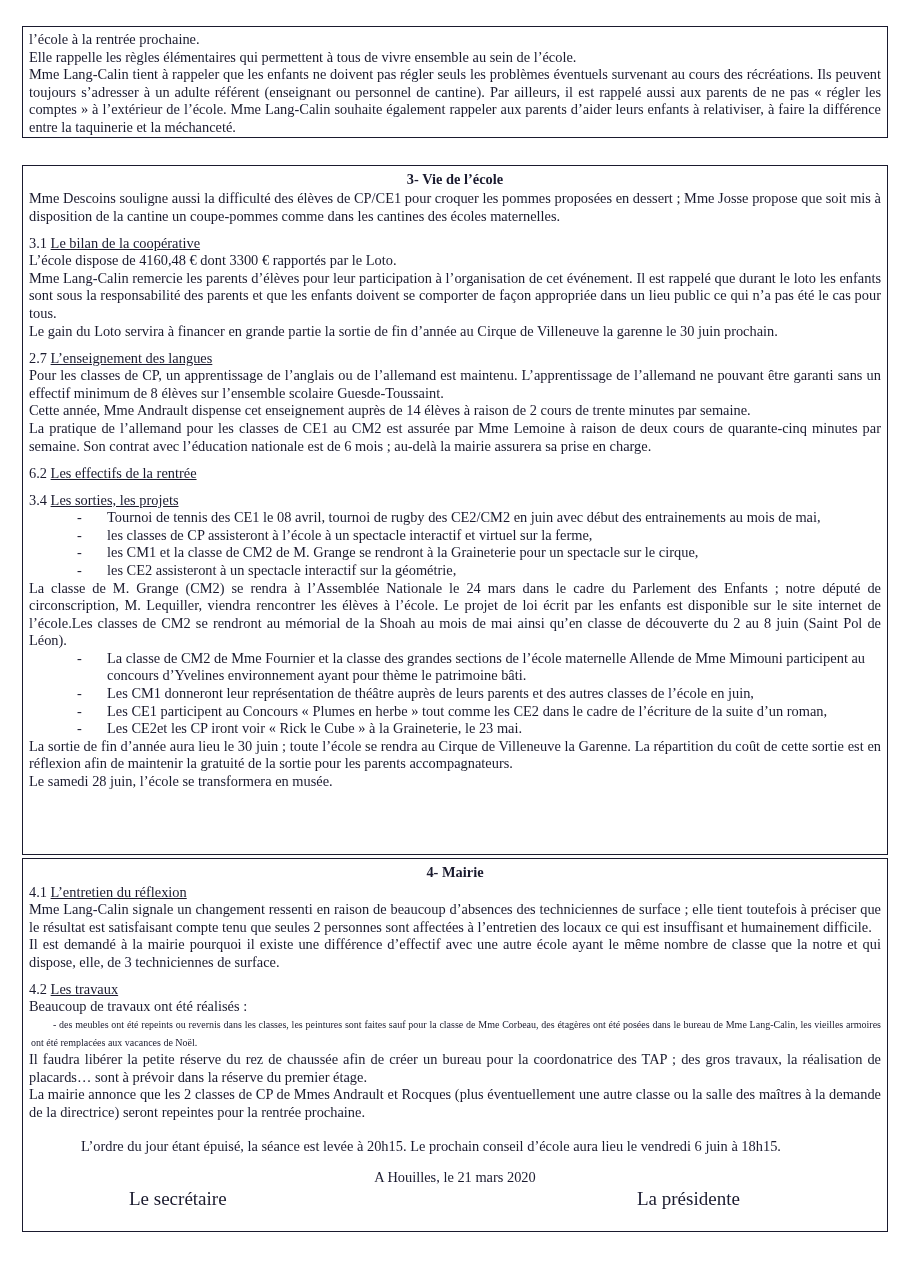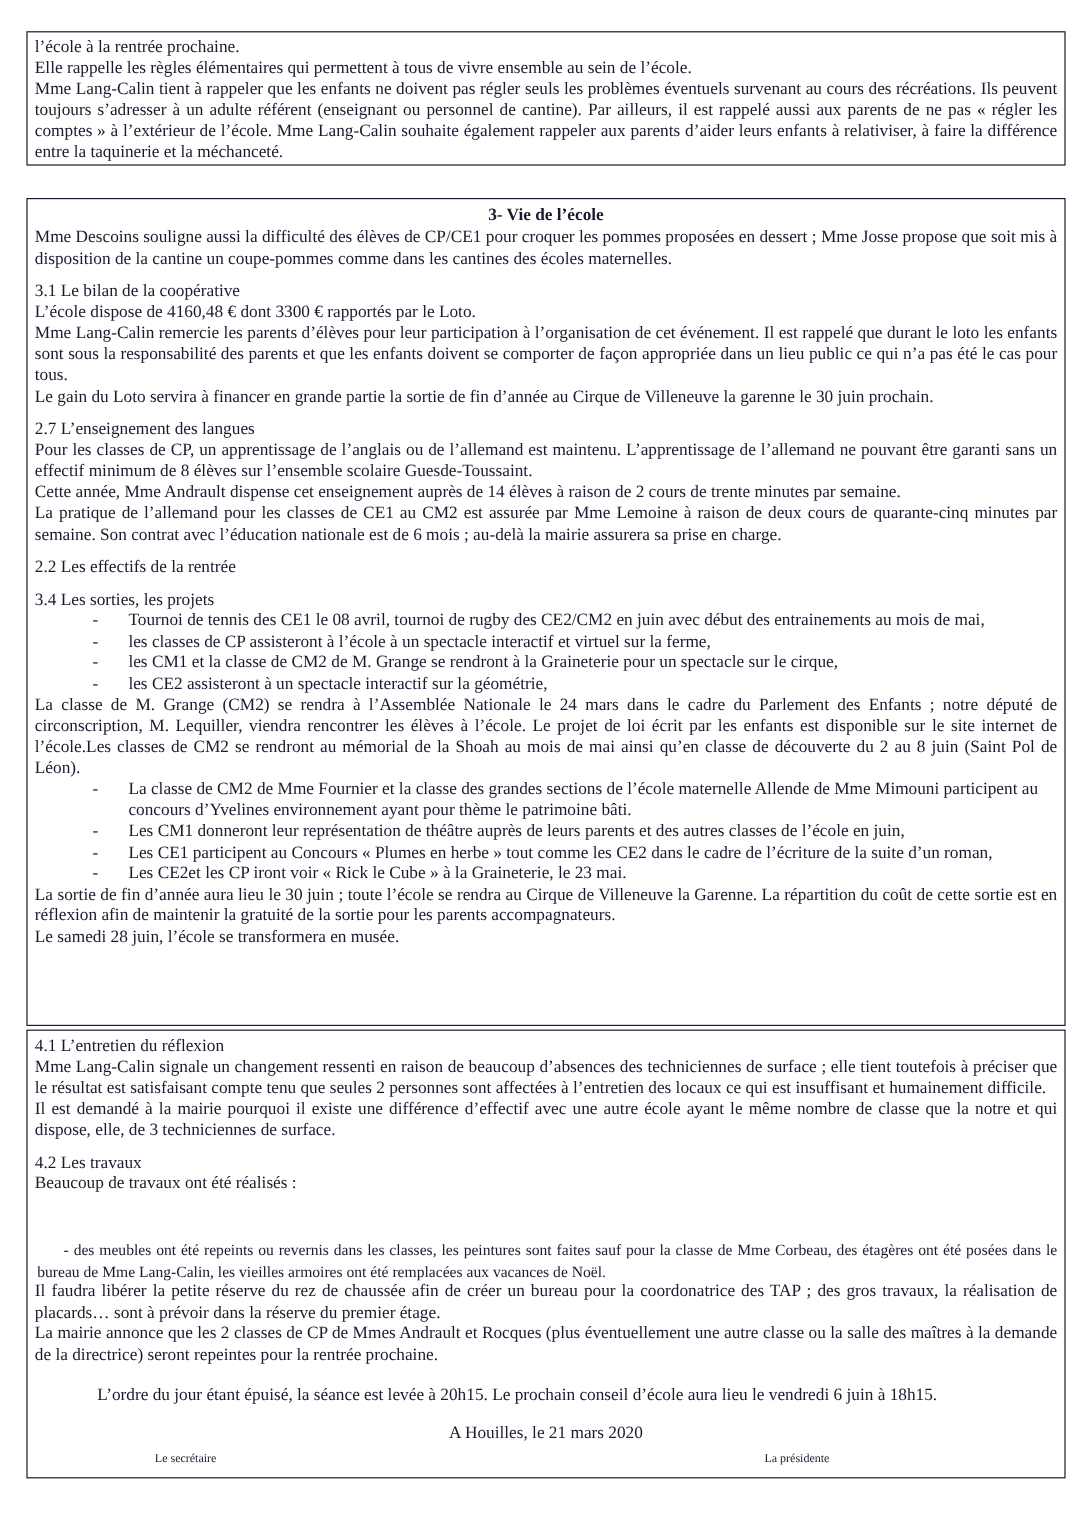--- a/index.html
+++ b/index.html
@@ -48,64 +48,63 @@
     line-height: 19px;
     margin-bottom: 1px;
   }
   .sub-head {
     font-size: 14.4px;
     line-height: 18px;
     text-align: left;
     margin-top: 9px;
   }
   .sub-head .num { text-decoration: none; }
-  .sub-head .ttl { }
+  .sub-head .ttl { text-decoration: underline; }
   .bullets {
     list-style: none;
     margin: 0;
     padding: 0;
   }
   .bullets li {
     position: relative;
     padding-left: 78px;
     font-size: 14.4px;
     line-height: 17.6px;
     text-align: left;
   }
   .bullets li .dash {
     position: absolute;
     left: 48px;
     top: 0;
   }
   .inline-dash-para {
-    font-size: 13px;
+    font-size: 10px;
     line-height: 17.6px;
     text-align: justify;
     text-indent: 22px;
     padding-left: 2px;
-    margin-top: 37px;
   }
   .closing {
     margin-top: 16px;
     text-align: left;
     padding-left: 52px;
     font-size: 14.4px;
     line-height: 17.6px;
   }
   .place-date {
     margin-top: 14px;
     text-align: center;
     font-size: 14.4px;
     line-height: 17.6px;
   }
   .signatures {
     margin-top: 3px;
     position: relative;
     height: 24px;
-    font-size: 10px;
+    font-size: 19px;
     line-height: 17.6px;
   }
   .sig-left  { position: absolute; left: 100px; }
   .sig-right { position: absolute; left: 608px; }
 </style>
 </head>
 <body>
 
 <div class="page">
 
@@ -123,41 +122,42 @@
     <div class="sub-head"><span class="num">3.1 </span><span class="ttl">Le bilan de la coopérative</span></div>
     <p class="line nojust">L’école dispose de 4160,48 € dont 3300 € rapportés par le Loto.</p>
     <p class="line">Mme Lang-Calin remercie les parents d’élèves pour leur participation à l’organisation de cet événement. Il est rappelé que durant le loto les enfants sont sous la responsabilité des parents et que les enfants doivent se comporter de façon appropriée dans un lieu public ce qui n’a pas été le cas pour tous.</p>
     <p class="line nojust">Le gain du Loto servira à financer en grande partie la sortie de fin d’année au Cirque de Villeneuve la garenne le 30 juin prochain.</p>
 
     <div class="sub-head"><span class="num">2.7 </span><span class="ttl">L’enseignement des langues</span></div>
     <p class="line">Pour les classes de CP, un apprentissage de l’anglais ou de l’allemand est maintenu. L’apprentissage de l’allemand ne pouvant être garanti sans un effectif minimum de 8 élèves sur l’ensemble scolaire Guesde-Toussaint.</p>
     <p class="line nojust">Cette année, Mme Andrault dispense cet enseignement auprès de 14 élèves à raison de 2 cours de trente minutes par semaine.</p>
     <p class="line">La pratique de l’allemand pour les classes de CE1 au CM2 est assurée par Mme Lemoine à raison de deux cours de quarante-cinq minutes par semaine. Son contrat avec l’éducation nationale est de 6 mois ; au-delà la mairie assurera sa prise en charge.</p>
 
-    <div class="sub-head"><span class="num">2.2 </span><span class="ttl">Les effectifs de la rentrée</span></div>
+    <div class="sub-head"><span class="num">6.2 </span><span class="ttl">Les effectifs de la rentrée</span></div>
 
     <div class="sub-head"><span class="num">3.4  </span><span class="ttl">Les sorties, les projets</span></div>
     <ul class="bullets">
       <li><span class="dash">-</span><span>Tournoi de tennis des CE1 le 08 avril, tournoi de rugby des CE2/CM2 en juin avec début des entrainements au mois de mai,</span></li>
       <li><span class="dash">-</span><span>les classes de CP assisteront à l’école à un spectacle interactif et virtuel sur la ferme,</span></li>
       <li><span class="dash">-</span><span>les CM1 et la classe de CM2 de M. Grange se rendront à la Graineterie pour un spectacle sur le cirque,</span></li>
       <li><span class="dash">-</span><span>les CE2 assisteront à un spectacle interactif sur la géométrie,</span></li>
     </ul>
     <p class="line">La classe de M. Grange (CM2) se rendra à l’Assemblée Nationale le 24 mars dans le cadre du Parlement des Enfants ; notre député de circonscription, M. Lequiller,  viendra rencontrer les élèves à l’école. Le projet de loi écrit par les enfants est disponible sur le site internet de l’école.Les classes de CM2 se rendront au mémorial de la Shoah au mois de mai ainsi qu’en classe de découverte du 2 au 8 juin (Saint Pol de Léon).</p>
     <ul class="bullets">
       <li><span class="dash">-</span><span>La classe de CM2 de Mme Fournier et la classe des grandes sections de l’école maternelle Allende de Mme Mimouni participent au concours d’Yvelines environnement ayant pour thème le patrimoine bâti.</span></li>
       <li><span class="dash">-</span><span>Les CM1 donneront leur représentation de théâtre auprès de leurs parents et des autres classes de l’école en juin,</span></li>
       <li><span class="dash">-</span><span>Les CE1 participent au Concours « Plumes en herbe » tout comme les CE2 dans le cadre de l’écriture de la suite d’un roman,</span></li>
       <li><span class="dash">-</span><span>Les CE2et les CP iront voir « Rick le Cube » à la Graineterie, le 23 mai.</span></li>
     </ul>
     <p class="line">La sortie de fin d’année aura lieu le 30 juin ; toute l’école se rendra au Cirque de Villeneuve la Garenne. La répartition du coût de cette sortie est en réflexion afin de maintenir la gratuité de la sortie pour les parents accompagnateurs.</p>
     <p class="line nojust">Le samedi 28 juin, l’école se transformera en musée.</p>
   </div>
 
   <div class="doc-box" id="box-3">
+    <div class="section-title">4- Mairie</div>
 
     <div class="sub-head" style="margin-top:0"><span class="num">4.1 </span><span class="ttl">L’entretien du réflexion</span></div>
     <p class="line">Mme Lang-Calin signale un changement ressenti en raison de beaucoup d’absences des techniciennes de surface ; elle tient toutefois à préciser que le résultat est satisfaisant compte tenu que seules 2 personnes sont affectées à l’entretien des locaux ce qui est insuffisant et humainement difficile.</p>
     <p class="line">Il est demandé à la mairie pourquoi il existe une différence d’effectif avec une autre école ayant le même nombre de classe que la notre et qui dispose, elle, de 3 techniciennes de surface.</p>
 
     <div class="sub-head"><span class="num">4.2 </span><span class="ttl">Les travaux</span></div>
     <p class="line nojust">Beaucoup de travaux ont été réalisés :</p>
     <p class="inline-dash-para">-  des meubles ont été repeints ou revernis dans les classes, les peintures sont faites sauf pour la classe de Mme Corbeau, des étagères ont été posées dans le bureau de Mme Lang-Calin, les vieilles armoires ont été remplacées aux vacances de Noël.</p>
     <p class="line">Il faudra libérer la petite réserve du rez de chaussée afin de créer un bureau pour la coordonatrice des TAP ; des gros travaux, la réalisation de placards… sont  à prévoir dans la réserve du premier étage.</p>
     <p class="line">La mairie annonce que les 2 classes de CP de Mmes Andrault et Rocques (plus éventuellement une autre classe ou la salle des maîtres à la demande de la directrice) seront repeintes pour la rentrée prochaine.</p>

